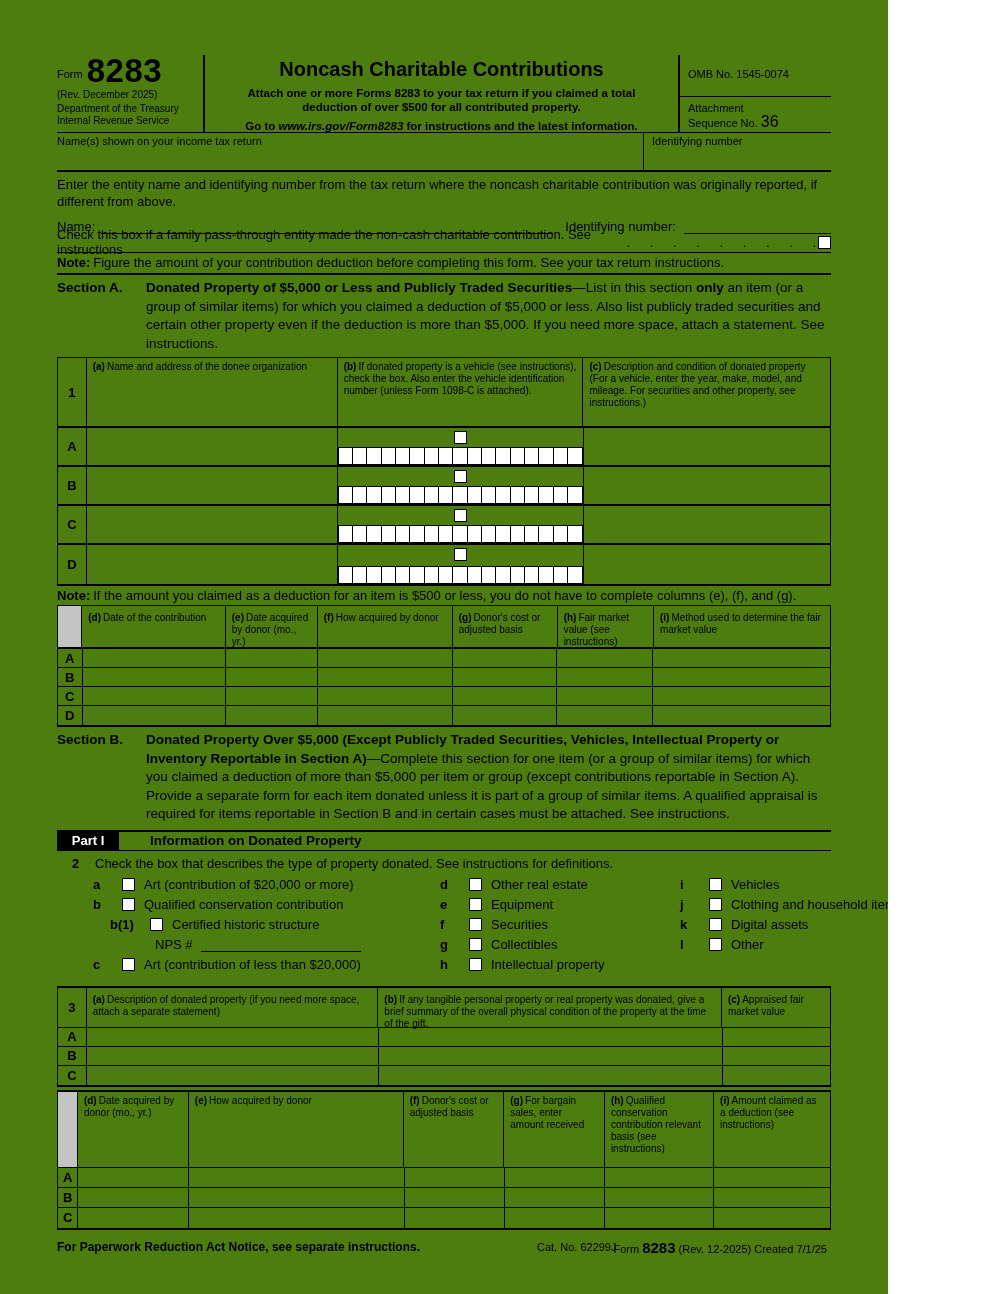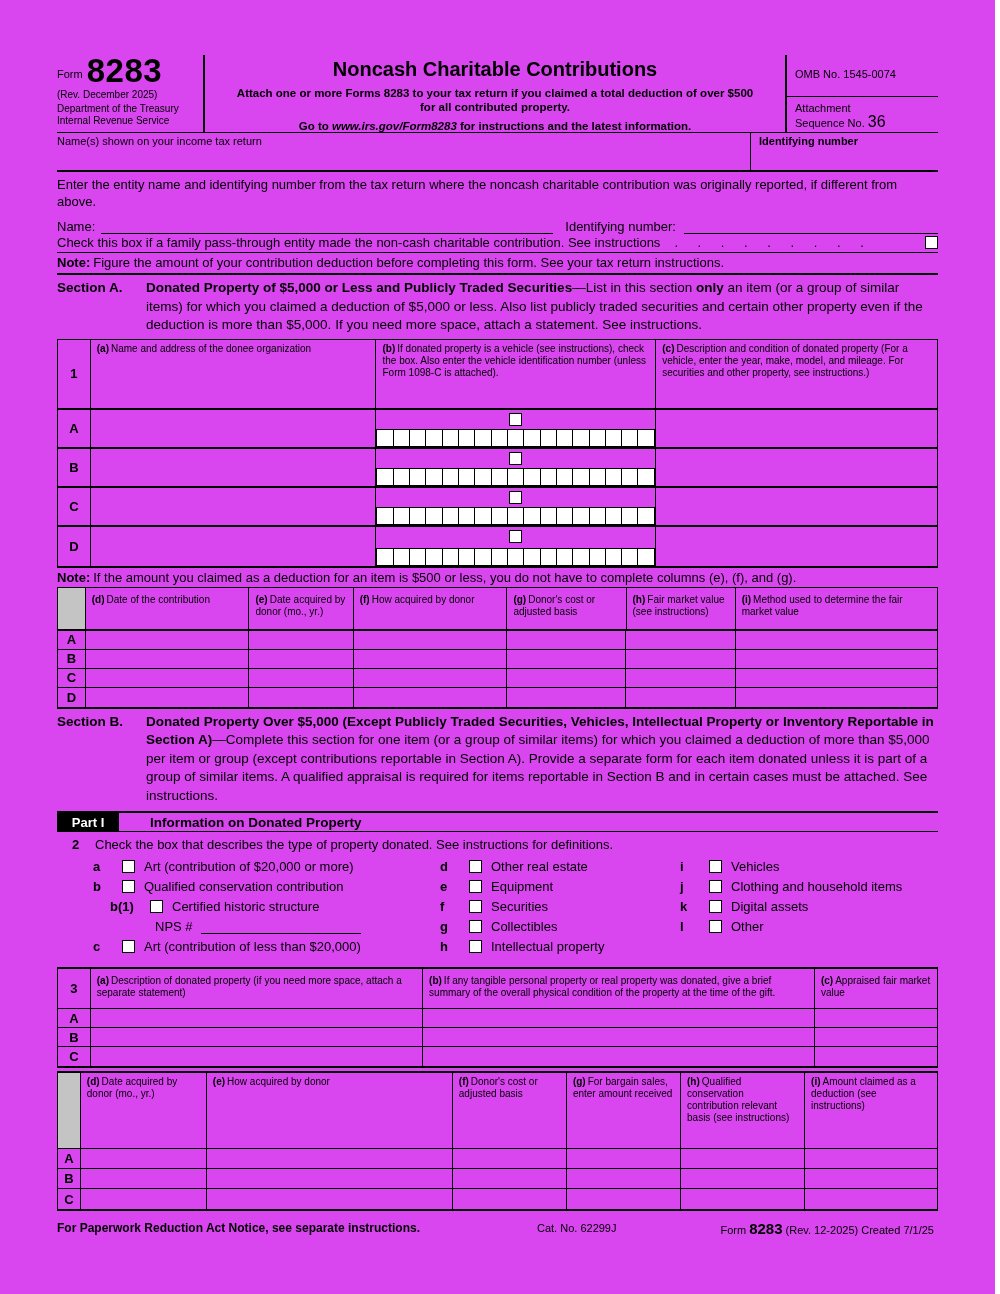--- a/index.html
+++ b/index.html
@@ -1,39 +1,39 @@
 <!DOCTYPE html>
 <html><head>
 <meta charset="utf-8">
 <style>
   * { margin:0; padding:0; box-sizing:border-box; }
   html,body { background:#fff; }
   body { width:1000px; font-family:"Liberation Sans", sans-serif; color:#000; }
-  .page { position:relative; width:995px; height:1294px; padding:55px 57px 0 57px; overflow:hidden; background:#d946ef; }
+  .page { position:relative; width:888px; height:1294px; padding:55px 57px 0 57px; overflow:hidden; background:#4d7c0f; }
 
   
   .header { display:flex; }
   .h-left { width:148px; border-right:2px solid #000; padding:2px 6px 2px 0; }
   .form-line { display:flex; align-items:flex-end; gap:4px; }
   .form-word { font-size:11px; padding-bottom:5px; }
   .form-number { font-size:33px; font-weight:bold; line-height:0.85; letter-spacing:0.5px; }
   .rev { font-size:10px; margin-top:4px; }
   .dept { font-size:10px; line-height:12px; margin-top:3px; }
   .h-center { flex:1; text-align:center; padding:3px 10px 0 10px; }
   .h-title { font-size:20px; font-weight:bold; }
   .h-sub { font-size:11.5px; font-weight:bold; margin-top:5px; line-height:14px; padding:0 14px; }
   .h-go { font-size:11.5px; font-weight:bold; margin-top:6px; }
   .h-right { width:153px; border-left:2px solid #000; font-size:11px; display:flex; flex-direction:column; }
   .omb { padding:13px 2px 0 8px; height:42px; border-bottom:1px solid #000; }
   .attach { padding:5px 2px 0 8px; line-height:13px; }
   .attach-no { font-size:16px; font-weight:normal; }
 
   .name-row { display:flex; border-top:1px solid #000; border-bottom:2px solid #000; height:40px; }
   .name-cell { flex:1; font-size:11px; padding:2px 4px 0 0; }
-  .id-cell { width:188px; border-left:1px solid #000; font-weight:bold; font-size:11px; padding:2px 0 0 8px; }
+  .id-cell { width:188px; border-left:1px solid #000; font-weight:normal; font-size:11px; padding:2px 0 0 8px; }
 
   
   .entity-para { font-size:13px; line-height:17px; margin-top:4px; }
   .entity-name-line { display:flex; align-items:flex-end; margin-top:5px; font-size:13px; height:19px; }
   .u-line { border-bottom:1px solid #000; height:16px; }
   .ent-name-u { width:452px; margin-left:6px; }
   .ent-id-label { margin-left:12px; white-space:nowrap; }
   .ent-id-u { flex:1; margin-left:8px; }
   .entity-chk-line { display:flex; align-items:center; font-size:13px; height:19px; border-bottom:1px solid #000; padding-bottom:2px; }
   .leader-dots { margin-left:14px; letter-spacing:2px; word-spacing:12px; white-space:nowrap; }

